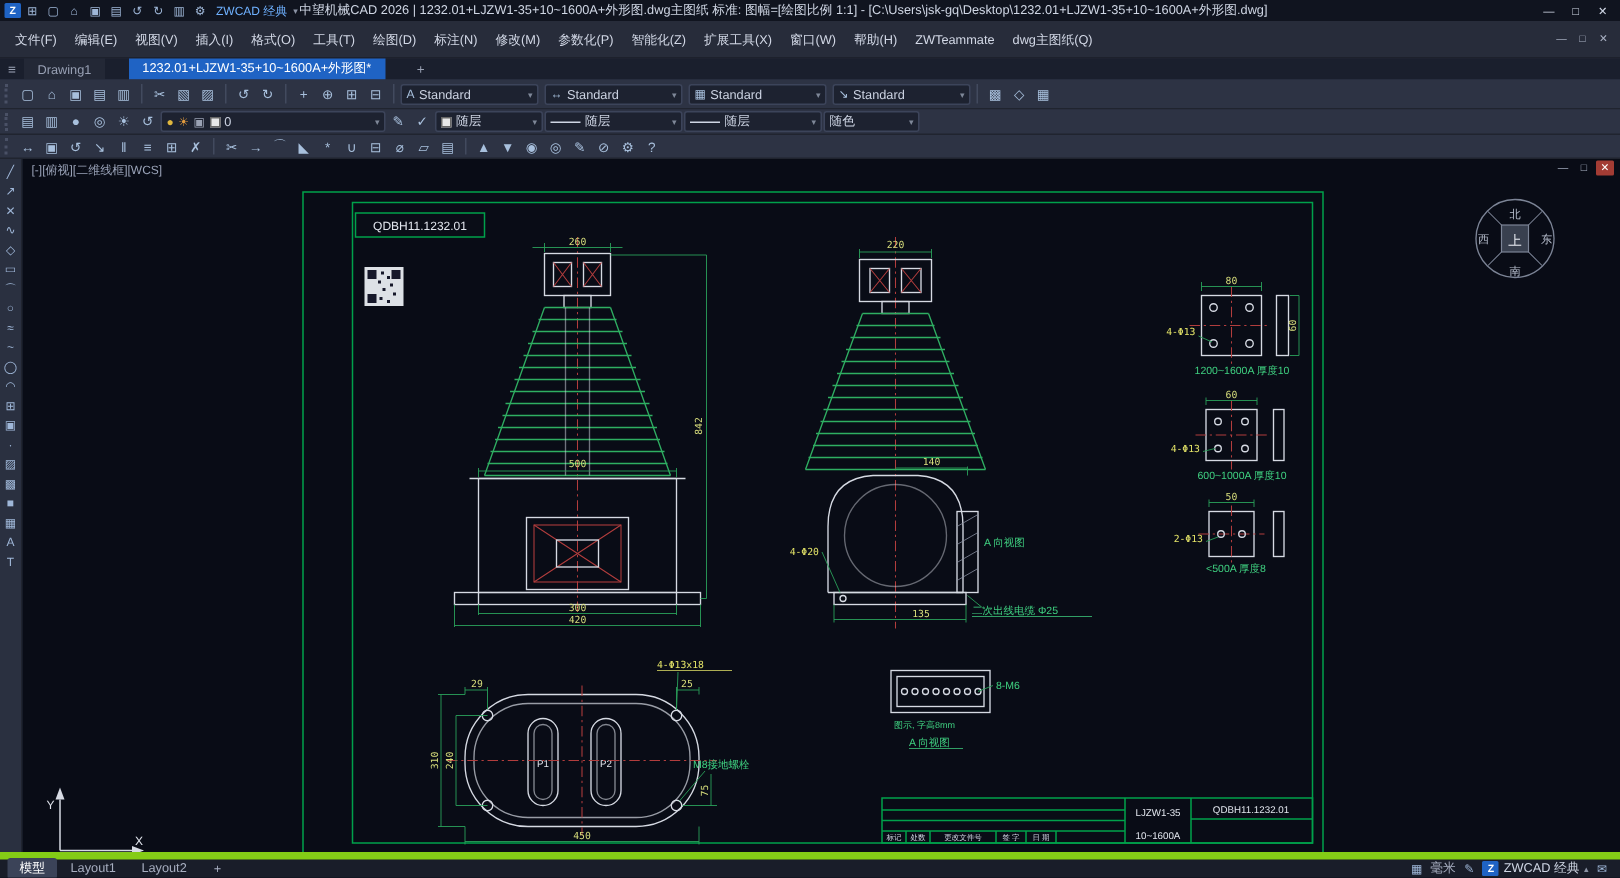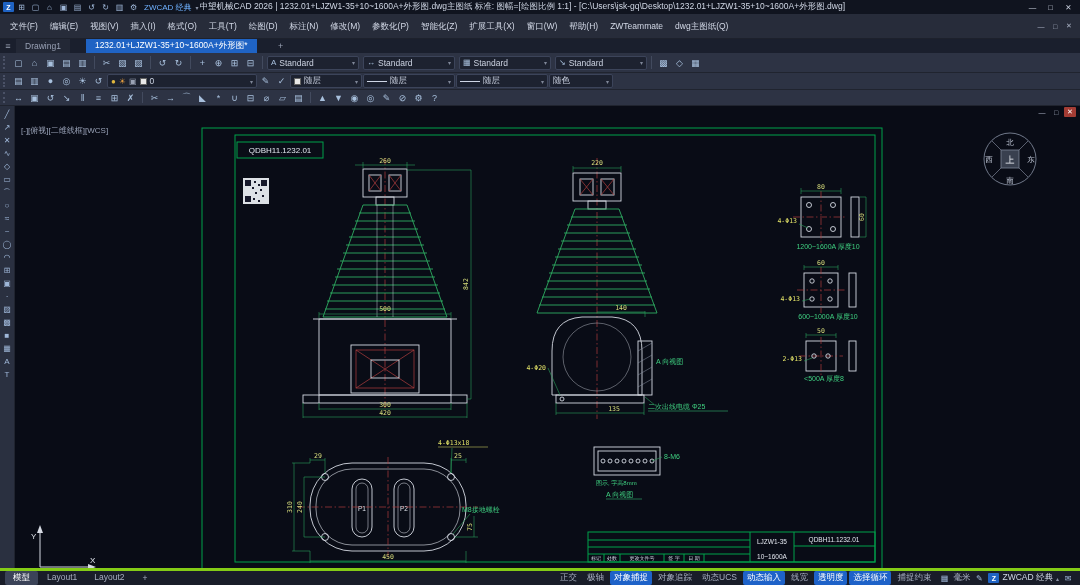--- a/index.html
+++ b/index.html
@@ -33,27 +33,27 @@
 .cicon{font-size:8px;color:#a8c0dd}
 .w-std{width:92px}.w-layer{width:150px}.w-color{width:72px}.w-line{width:92px}.w-plot{width:64px}
 .swatch{width:7px;height:7px;background:#e8e8e8;border:1px solid #666}
 .ltglyph{width:20px;border-top:1px solid #cfd6e4;height:0}
 .yel{color:#e0b73e}.org{color:#e09a3e}.gry{color:#9aa2b4}
 
 .main{flex:1;display:flex;min-height:0}
 .lefttb{width:15px;background:#2a3040;display:flex;flex-direction:column;align-items:center;padding-top:2px;gap:1px;border-right:1px solid #20242f}
 .licon{width:13px;height:12px;display:flex;align-items:center;justify-content:center;font-size:8px;color:#9fb7d8;border-radius:1px}
 .canvas{flex:1;position:relative;background:#090c16;overflow:hidden}
-.vplabel{position:absolute;left:6px;top:19px;font-size:8px;color:#9aa3b8;z-index:3}
+.vplabel{position:absolute;left:6px;top:2px;font-size:8px;color:#9aa3b8;z-index:3}
 .vpctrl{position:absolute;right:4px;top:1px;display:flex;gap:2px;z-index:3}
 .vpbtn{width:12px;height:10px;font-size:7px;color:#aab2c4;display:flex;align-items:center;justify-content:center}
 .vpbtn.close{background:#a33c34;color:#fff;border-radius:1px}
 .canvas svg{position:absolute;left:0;top:0}
 
-.statusbar{height:17px;background:#191d29;display:flex;align-items:center;padding:0 5px;gap:2px;font-size:8.5px;color:#a7aec0;border-top:3px solid #84cc16}
+.statusbar{height:17px;background:#191d29;display:flex;align-items:center;padding:0 5px;gap:2px;font-size:8.5px;color:#a7aec0;border-top:5px solid #84cc16}
 .ltab{padding:1px 8px;border-radius:2px;white-space:nowrap}
 .ltab.active{background:#3b4358;color:#fff}
 .sb-spacer{flex:1}
 .chip{padding:1px 4px;border-radius:2px;white-space:nowrap}
 .chip.active{background:#1e62c8;color:#fff}
 .sicon{width:14px;height:12px;display:flex;align-items:center;justify-content:center;font-size:8px;color:#9fb7d8}
 .sb-brand{display:flex;align-items:center;gap:3px;color:#cfd6e4}
 
 .frame{fill:none;stroke:#00a14b;stroke-width:1}
 .lblbox{fill:#0a0d17;stroke:#00a14b;stroke-width:1}
@@ -526,33 +526,20 @@
 
   <div class="statusbar">
     <span data-repeat="layout_tabs.tabs" style="display:flex;gap:1px">
 
     <span class="ltab active">模型</span>
         <span class="ltab">Layout1</span>
         <span class="ltab">Layout2</span>
       </span>
     <span class="ltab">+</span>
     <span class="sb-spacer"></span>
-    <span data-repeat="statusbar.toggles" style="display:flex;gap:2px">
-
-    <span class="chip">正交</span>
-        <span class="chip">极轴</span>
-        <span class="chip active">对象捕捉</span>
-        <span class="chip">对象追踪</span>
-        <span class="chip">动态UCS</span>
-        <span class="chip active">动态输入</span>
-        <span class="chip">线宽</span>
-        <span class="chip active">透明度</span>
-        <span class="chip active">选择循环</span>
-        <span class="chip">捕捉约束</span>
-      </span>
     <span class="sicon">▦</span>
     <span>毫米</span>
     <span class="sicon">✎</span>
     <span class="sb-brand">
       <span class="logo">Z</span>
       <span>ZWCAD 经典</span>
       <span class="caret">▴</span>
     </span>
     <span class="sicon">✉</span>
   </div>

